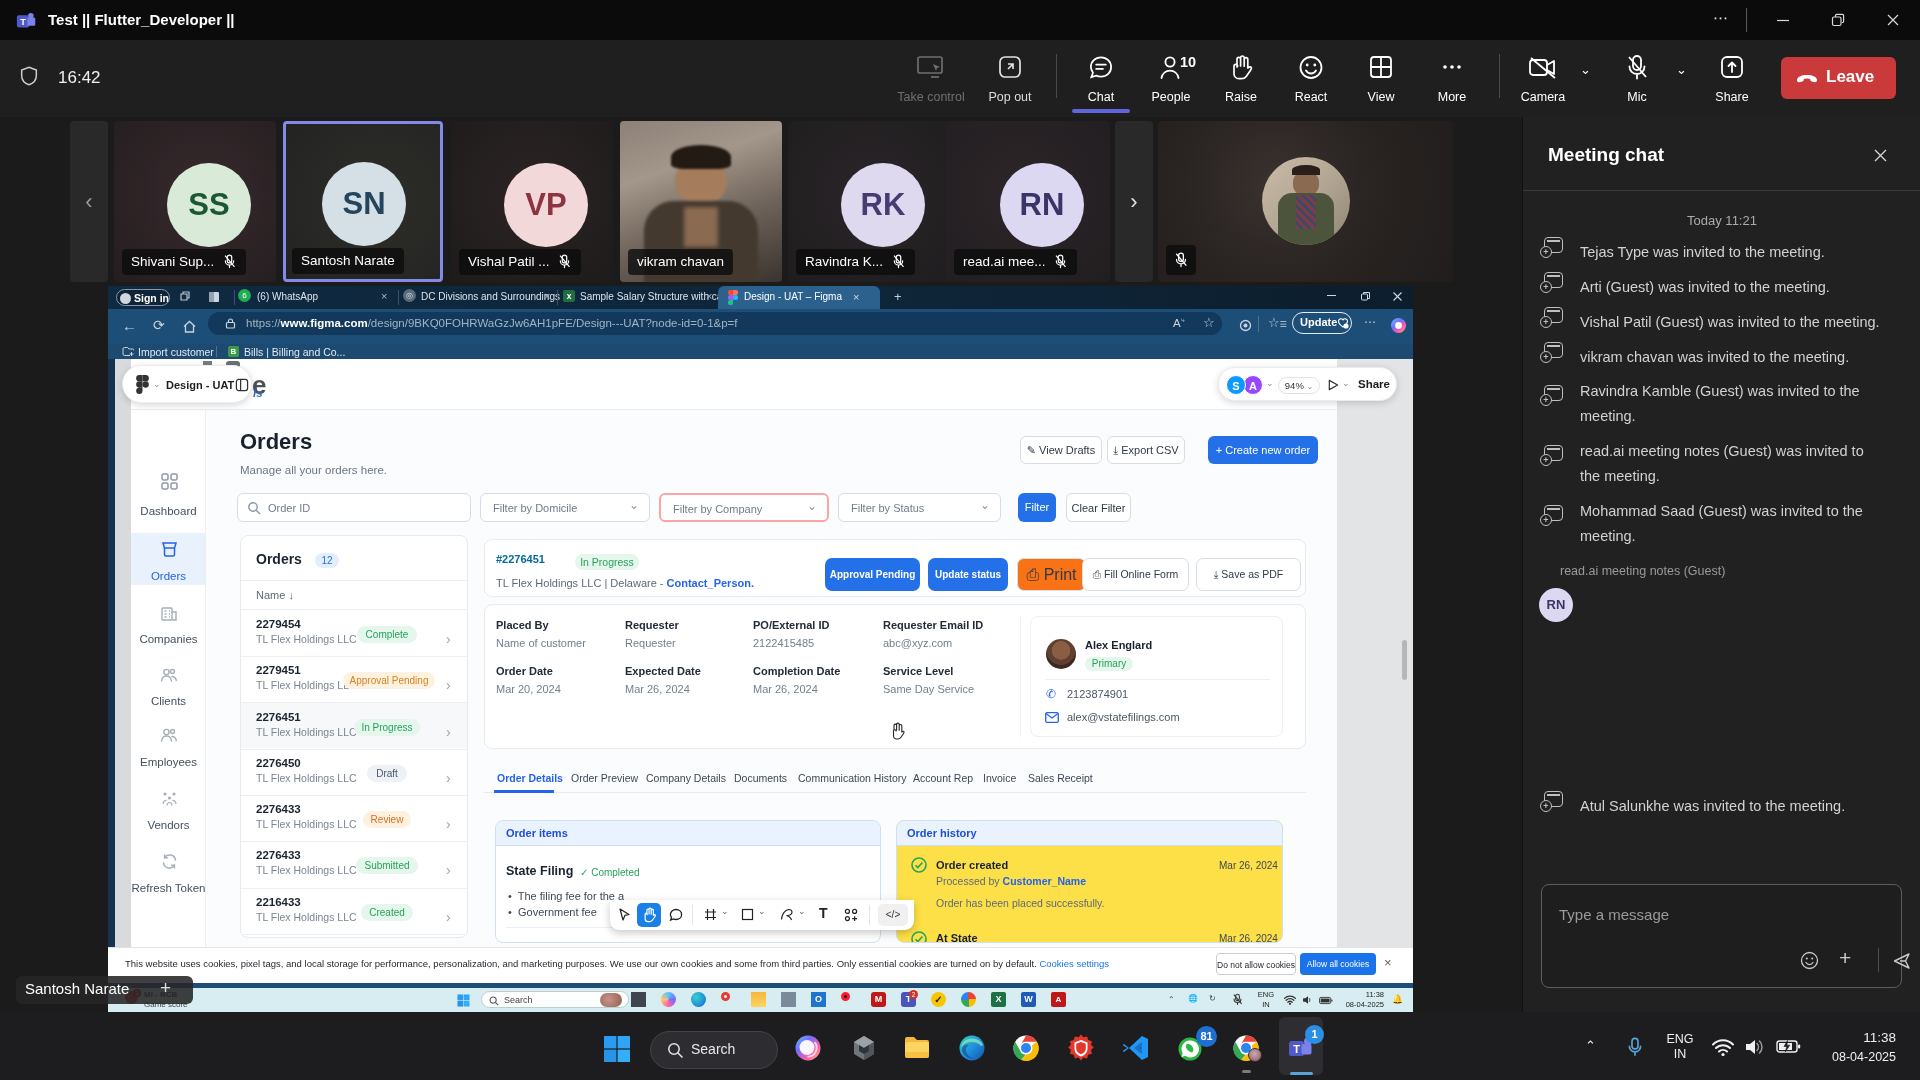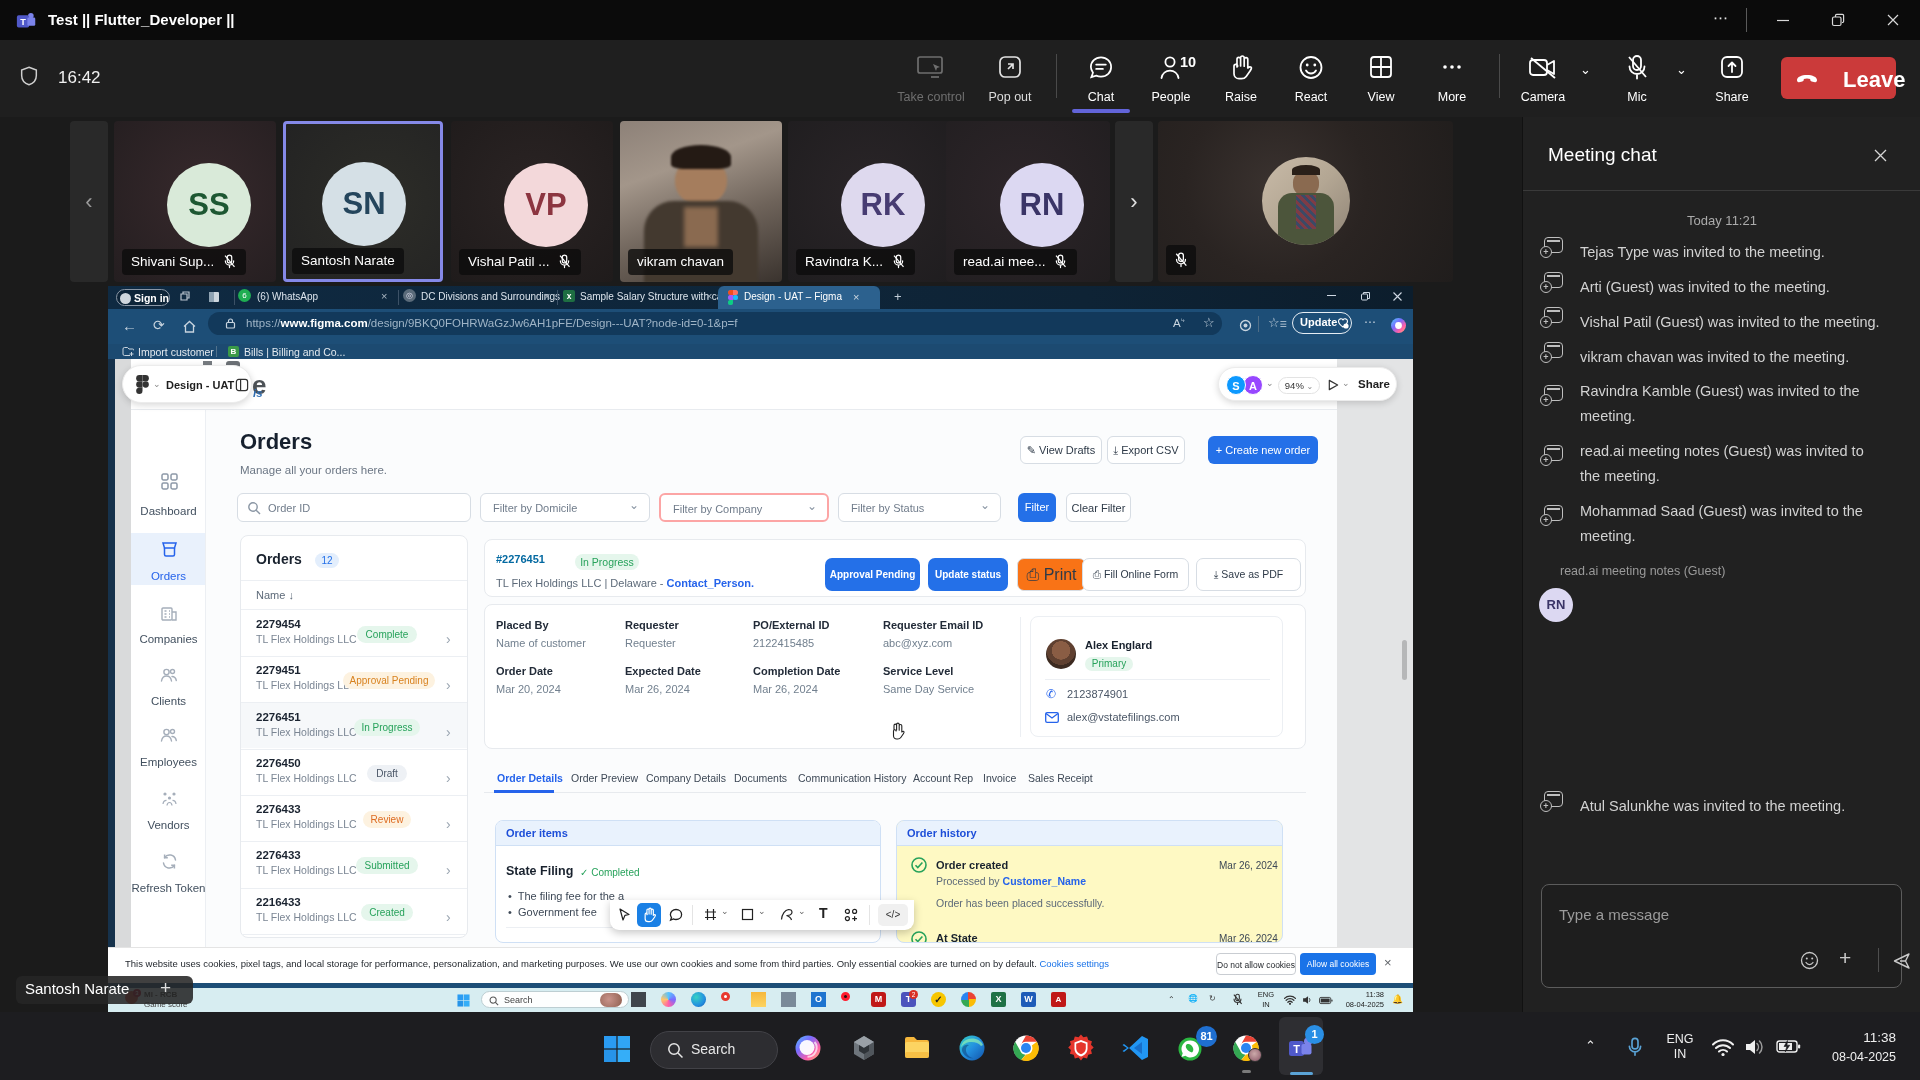--- a/index.html
+++ b/index.html
@@ -164,21 +164,21 @@
           <rect x="3" y="3" width="20" height="20" rx="5" fill="none" stroke="#fff" stroke-width="1.8"></rect>
           <path d="M13 18v-9M9.5 12L13 8.5l3.5 3.5" fill="none" stroke="#fff" stroke-width="1.8" stroke-linecap="round" stroke-linejoin="round"></path>
         </svg>
       <div class="lbl" style="color:#fff">Share</div>
     </div>
 
     <div class="abs" style="left:1781px;top:17px;width:115px;height:42px;background:#cb3a3a;border-radius:6px;">
       <svg class="abs" style="left:14px;top:13px" width="24" height="16" viewBox="0 0 24 16">
           <path d="M2 10c0-3 4.5-5 10-5s10 2 10 5c0 1.5-.8 2.5-2 2.2l-3.4-.8c-.9-.2-1.4-.9-1.4-1.8V9c-1-.3-2-.5-3.2-.5S9.8 8.7 8.8 9v.6c0 .9-.5 1.6-1.4 1.8l-3.4.8c-1.2.3-2-.7-2-2.2z" fill="#fff"></path>
         </svg>
-      <div class="abs" style="left:62px;top:10px;color:#fff;font-size:22px;font-weight:700">Leave</div>
+      <div class="abs" style="left:45px;top:10px;color:#fff;font-size:17px;font-weight:700">Leave</div>
     </div>
   </div>
 
   <div class="abs" id="tilesrow" style="left:0;top:117px;width:1920px;height:169px;background:#1b1b1b"></div>
   <div class="chevbox" style="left:70px">‹</div>
 
   <div class="tile" style="left:114px;width:162px;background:radial-gradient(circle at 55% 45%, #37292c, #241e20)">
     <div class="avatar" style="left:53px;top:42px;width:84px;height:84px;background:#d9ead9;color:#1d5732;font-size:31px;line-height:84px">SS</div>
     <div class="nametag">Shivani Sup...&nbsp;&nbsp;<svg width="15" height="15" viewBox="0 0 24 27" style="vertical-align:-3px">
           <rect x="8" y="2" width="8" height="14" rx="4" fill="none" stroke="#fff" stroke-width="2.2"></rect>
@@ -566,21 +566,21 @@
         <div class="abs" style="left:364px;top:461px;width:386px;height:123px;background:#fff;border:1px solid #cfe0f5;border-radius:8px;overflow:hidden">
           <div class="abs" style="left:0;top:0;width:386px;height:25px;background:#e9f2fd;border-bottom:1px solid #cfe0f5"></div>
           <div class="abs" style="left:10px;top:6px;color:#1d4ed8;font-size:11px;font-weight:700">Order items</div>
           <div class="abs" style="left:10px;top:43px;color:#19222e;font-size:12.5px;font-weight:700">State Filing</div>
           <div class="abs" style="left:84px;top:46px;color:#27a25b;font-size:10px">✓ Completed</div>
           <div class="abs" style="left:12px;top:69px;color:#3d4856;font-size:11px">•&nbsp; The filing fee for the a</div>
           <div class="abs" style="left:12px;top:85px;color:#3d4856;font-size:11px">•&nbsp; Government fee</div>
           <div class="abs" style="left:10px;top:106px;width:240px;height:1px;background:#eceff3"></div>
         </div>
 
-        <div class="abs" style="left:765px;top:461px;width:387px;height:123px;background:#fef9c3;border:1px solid #cfe0f5;border-radius:8px;overflow:hidden">
+        <div class="abs" style="left:765px;top:461px;width:387px;height:123px;background:#fde047;border:1px solid #cfe0f5;border-radius:8px;overflow:hidden">
           <div class="abs" style="left:0;top:0;width:387px;height:25px;background:#e9f2fd;border-bottom:1px solid #cfe0f5"></div>
           <div class="abs" style="left:10px;top:6px;color:#1d4ed8;font-size:11px;font-weight:700">Order history</div>
           <svg class="abs" style="left:14px;top:36px" width="16" height="16" viewBox="0 0 16 16">
               <circle cx="8" cy="8" r="7" fill="none" stroke="#27a25b" stroke-width="1.6"></circle>
               <path d="M4.5 8.2l2.3 2.3 4.6-5" fill="none" stroke="#27a25b" stroke-width="1.6"></path>
             </svg>
           <div class="abs" style="left:39px;top:38px;color:#19222e;font-size:11px;font-weight:700">Order created</div>
           <div class="abs" style="left:322px;top:39px;color:#3d4856;font-size:10px;white-space:nowrap">Mar 26, 2024</div>
           <div class="abs" style="left:39px;top:54px;color:#5d6a79;font-size:10.5px">Processed by <span style="color:#2563eb;font-weight:700">Customer_Name</span></div>
           <div class="abs" style="left:39px;top:76px;color:#5d6a79;font-size:10.5px">Order has been placed successfully.</div>
@@ -732,21 +732,21 @@
       <div class="abs" style="left:1284px;top:6px;color:#333;font-size:9px">🔔</div>
     </div>
   </div>
 
   <div class="abs" style="left:16px;top:976px;width:177px;height:28px;background:rgba(38,38,38,0.88);border-radius:6px;z-index:5">
     <div class="abs" style="left:9px;top:4px;color:#fff;font-size:15px">Santosh Narate</div>
     <div class="abs" style="left:144px;top:1px;color:#ddd;font-size:19px">+</div>
   </div>
 
   <div class="abs" id="chatpanel" style="left:1522px;top:117px;width:398px;height:895px;background:#212121;border-left:1px solid #111">
-    <div class="abs" style="left:25px;top:27px;color:#fff;font-size:19px;font-weight:400">Meeting chat</div>
+    <div class="abs" style="left:25px;top:27px;color:#fff;font-size:19px;font-weight:700">Meeting chat</div>
     <svg class="abs" style="left:350px;top:31px" width="15" height="15" viewBox="0 0 15 15">
         <path d="M2 2l11 11M13 2L2 13" stroke="#d6d6d6" stroke-width="1.3"></path>
       </svg>
     <div class="abs" style="left:0;top:73px;width:398px;height:1px;background:#3a3a3a"></div>
     <div class="abs" style="left:0;top:96px;width:398px;text-align:center;color:#ababab;font-size:13px">Today 11:21</div>
     <div class="abs evicon" style="top:120px"></div>
     <div class="abs evt" style="top:123px">Tejas Type was invited to the meeting.</div>
     <div class="abs evicon" style="top:155px"></div>
     <div class="abs evt" style="top:158px">Arti (Guest) was invited to the meeting.</div>
     <div class="abs evicon" style="top:190px"></div>

